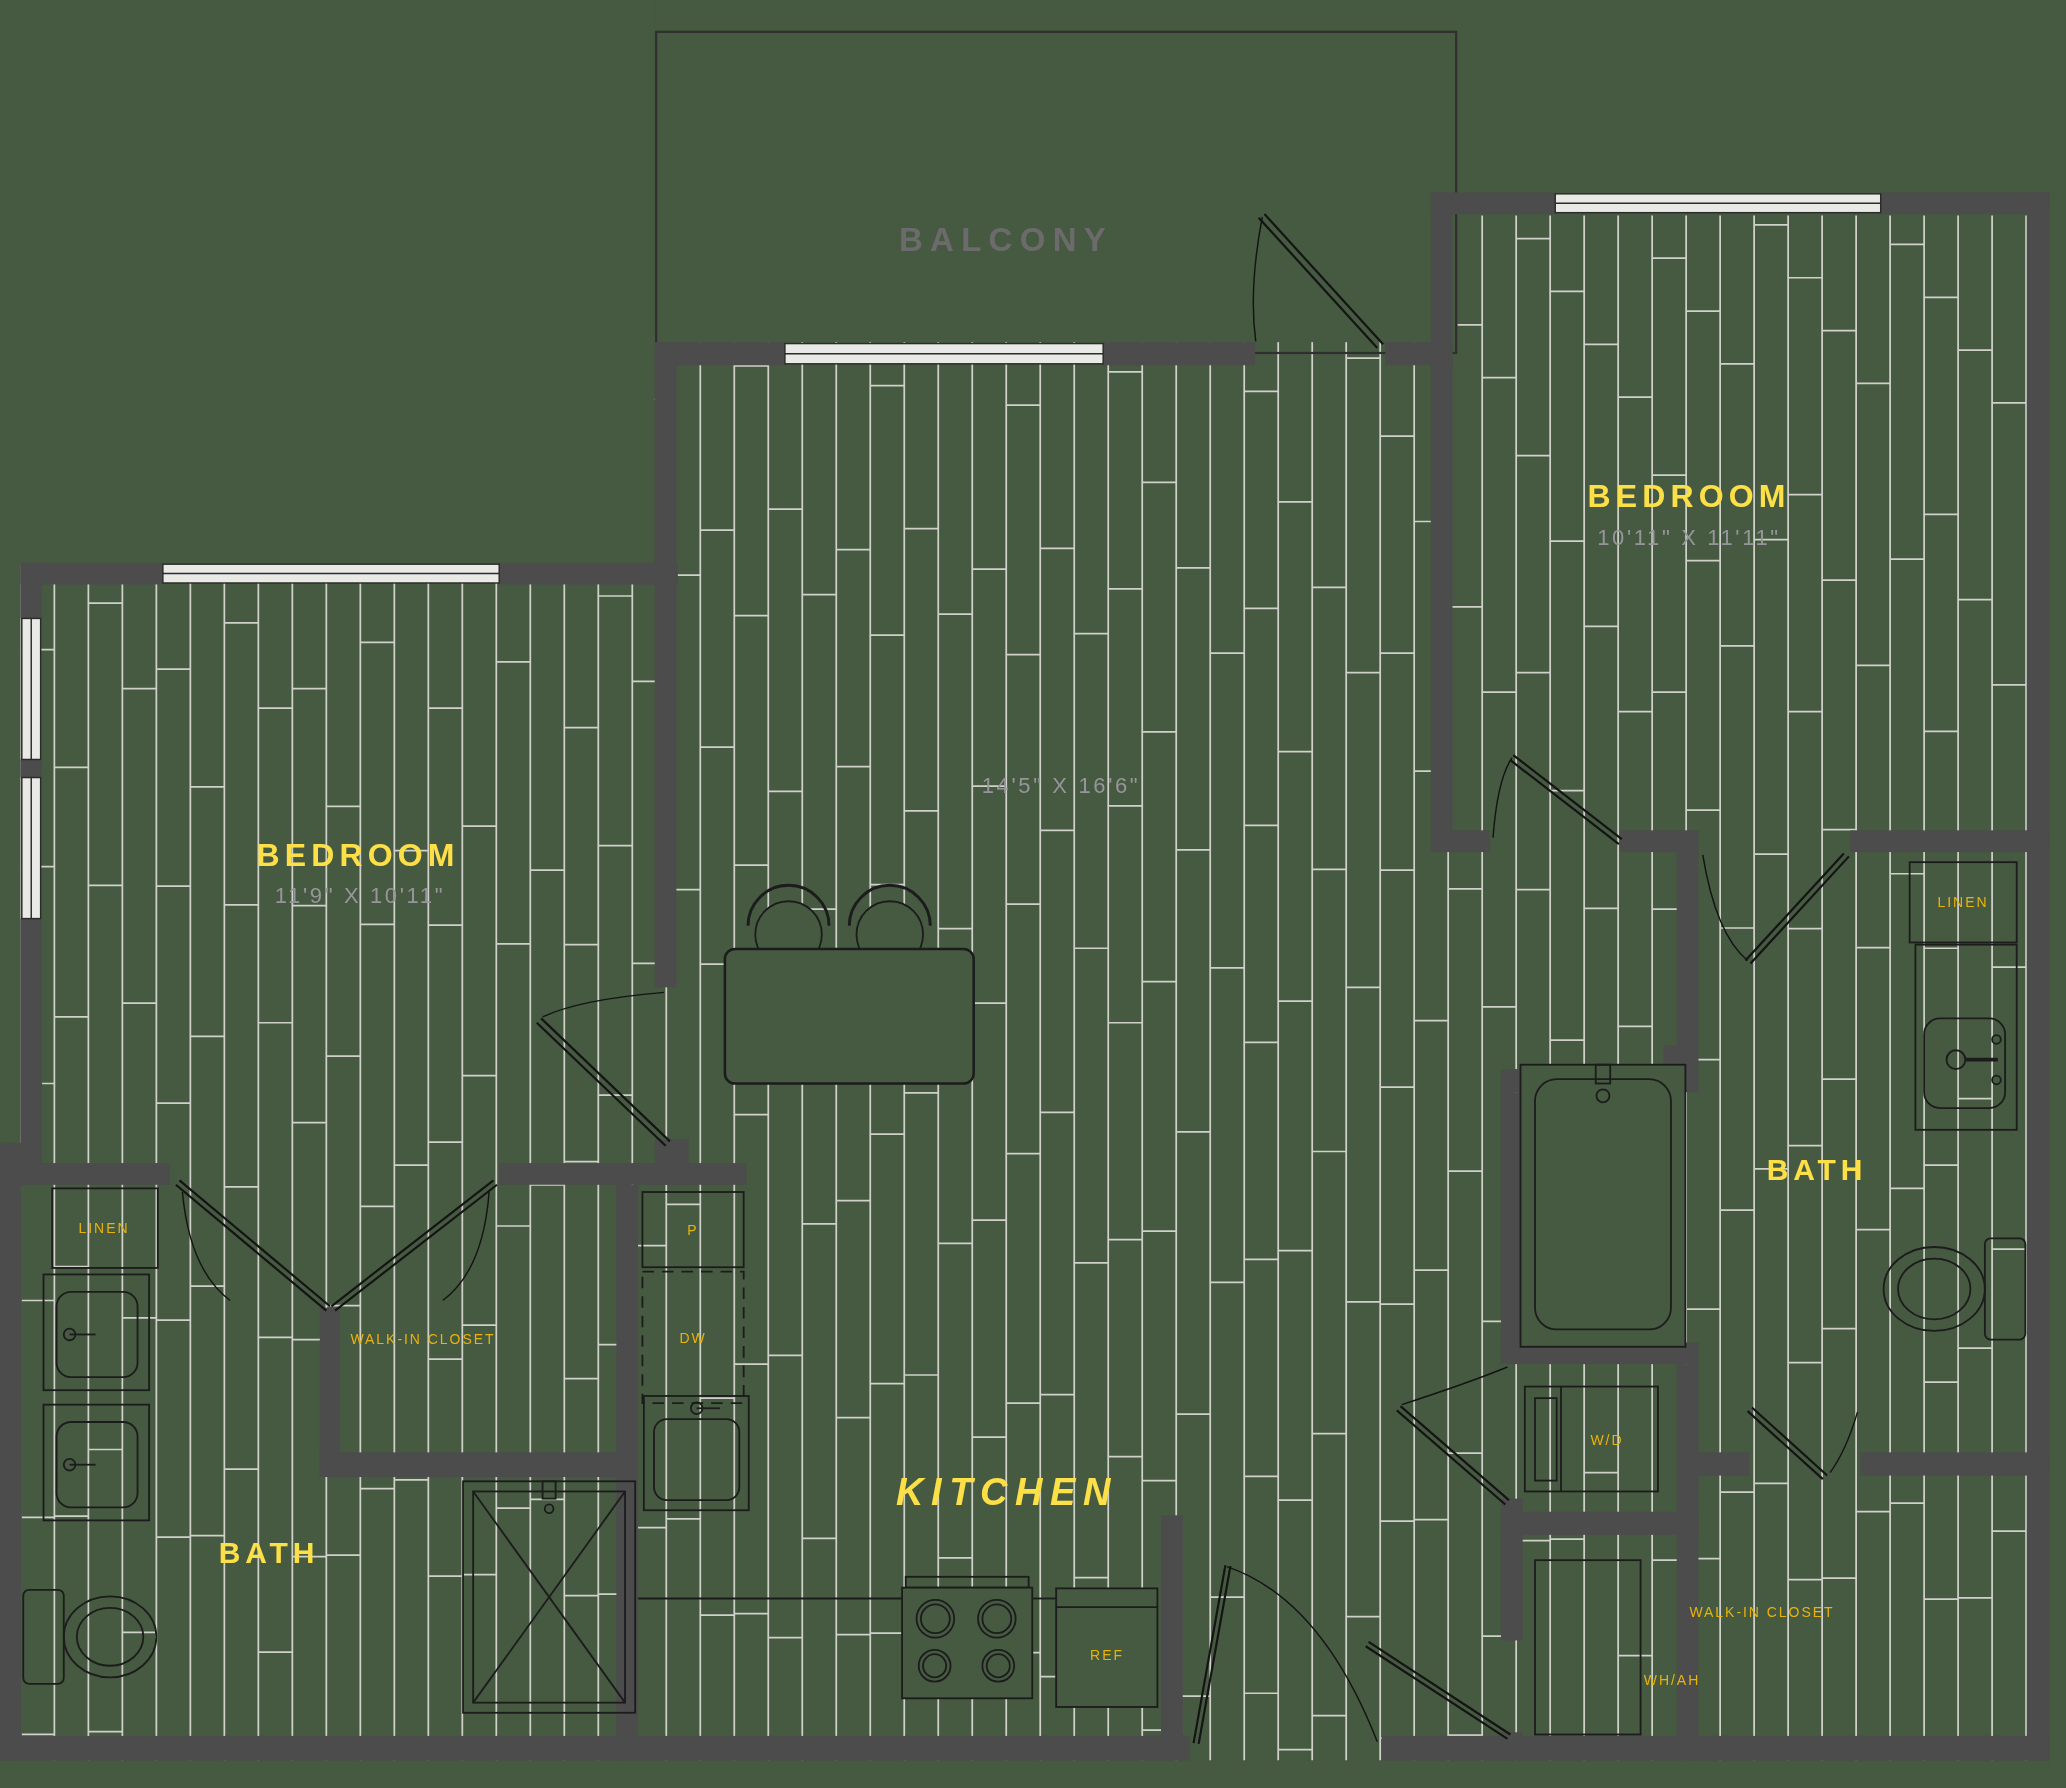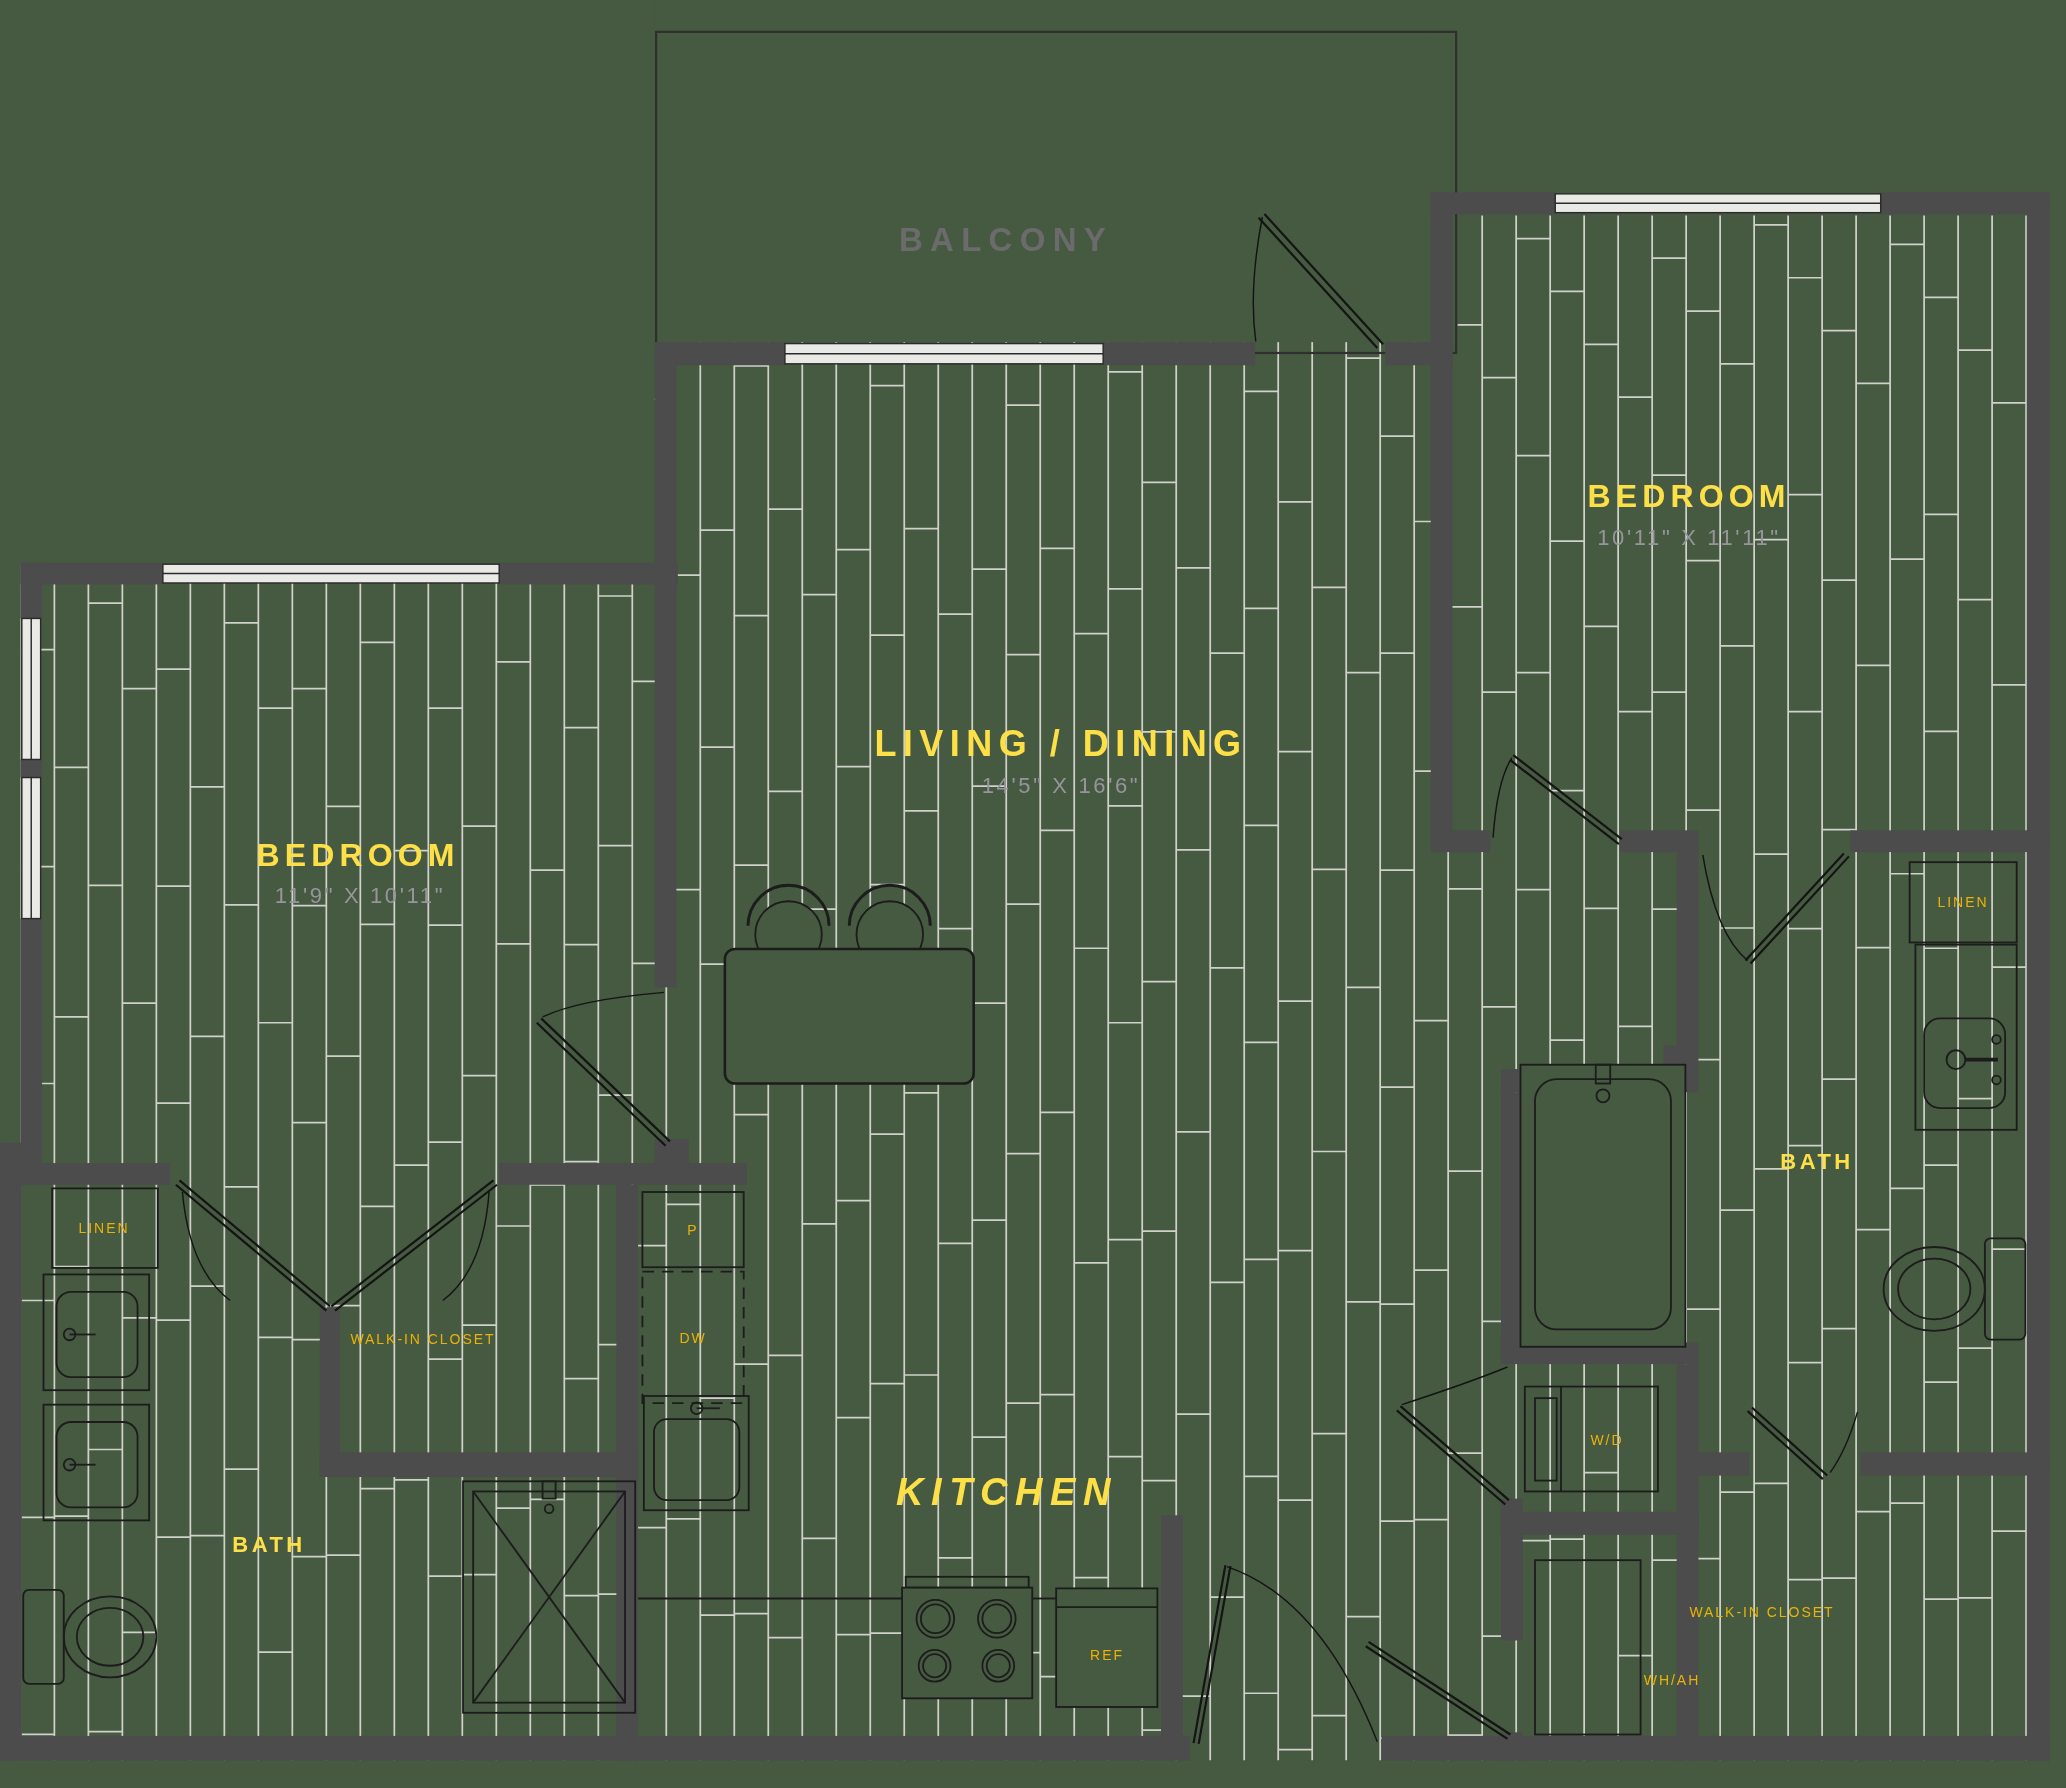--- a/index.html
+++ b/index.html
@@ -5,21 +5,21 @@
   html,body{margin:0;padding:0;background:#465941;}
   #plan{position:relative;width:2066px;height:1788px;background:#465941;overflow:hidden;
         font-family:"Liberation Sans", sans-serif;}
   #plan svg{position:absolute;left:0;top:0;}
   .lbl{position:absolute;transform:translate(-50%,-50%);white-space:nowrap;text-align:center;}
   .room-name{font-weight:700;color:#fde047;letter-spacing:.16em;}
   .balcony-name{font-weight:700;color:#6b6b6b;letter-spacing:.22em;font-size:33px;margin-top:21px;}
   .bedroom-name{font-size:32px;}
   .living-name{font-size:36px;letter-spacing:.18em;}
   .kitchen-name{font-size:38px;letter-spacing:.2em;font-style:italic;}
-  .bath-name{font-size:22px;}
+  .bath-name{font-size:30px;margin-top:8px;}
   .room-dims{color:#97959c;letter-spacing:.12em;font-weight:400;font-size:22px;}
   .small-lbl{color:#eab308;letter-spacing:.14em;font-weight:400;font-size:14px;}
   .wic-lbl{white-space:normal;width:174px;line-height:1.25;}
 </style>
 </head>
 <body>
 
 <div id="plan">
 <svg width="2066" height="1788" viewBox="0 0 2856 2472">
 
@@ -662,21 +662,20 @@
       <path d="M676,1648 Q668,1756 612,1798" stroke-width="2"></path>
     </g>
   </g>
 </svg>
 
   <div class="lbl balcony-name" style="left:1006px;top:219px;">BALCONY</div>
 
   <div class="lbl room-name bedroom-name" style="left:1689px;top:496px;">BEDROOM</div>
   <div class="lbl room-dims" style="left:1689px;top:538px;">10'11" X 11'11"</div>
 
-  <div class="lbl room-name living-name" style="left:1061px;top:744px;">LIVING / DINING</div>
   <div class="lbl room-dims" style="left:1061px;top:786px;">14'5" X 16'6"</div>
 
   <div class="lbl room-name bedroom-name" style="left:358px;top:855px;">BEDROOM</div>
   <div class="lbl room-dims" style="left:360px;top:896px;">11'9" X 10'11"</div>
 
   <div class="lbl room-name kitchen-name" style="left:1007px;top:1492px;">KITCHEN</div>
 
   <div class="lbl room-name bath-name" style="left:269px;top:1545px;">BATH</div>
   <div class="lbl room-name bath-name" style="left:1817px;top:1162px;">BATH</div>
 

